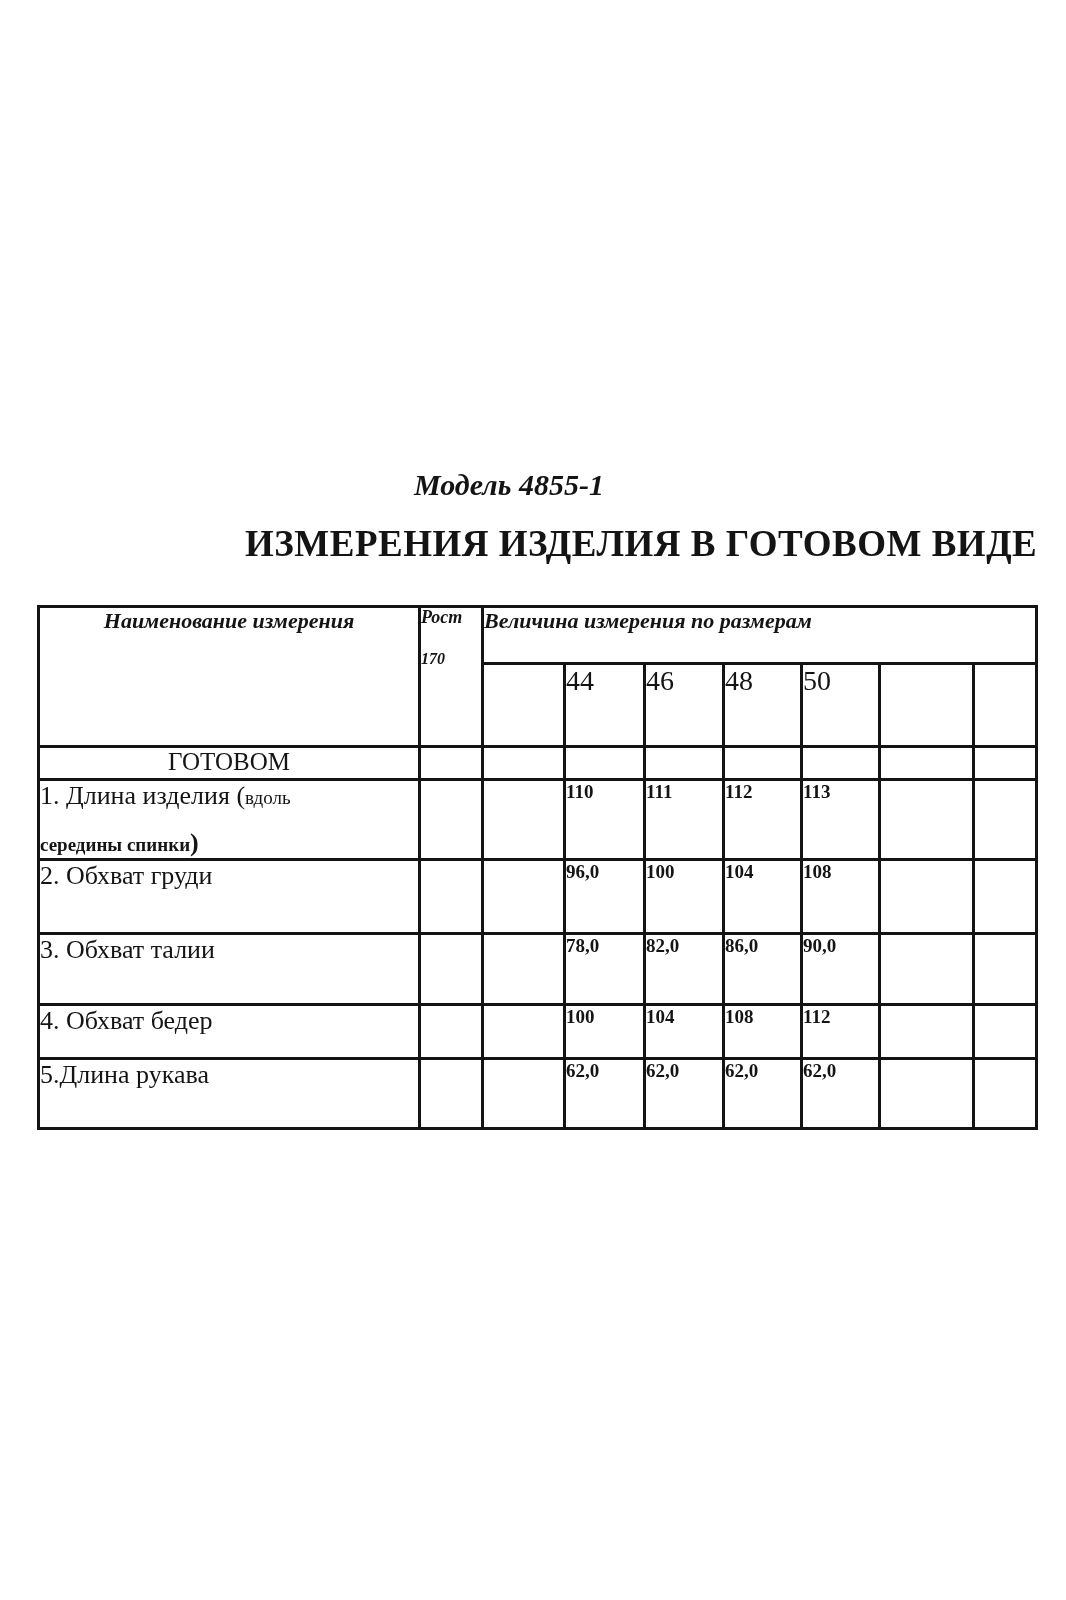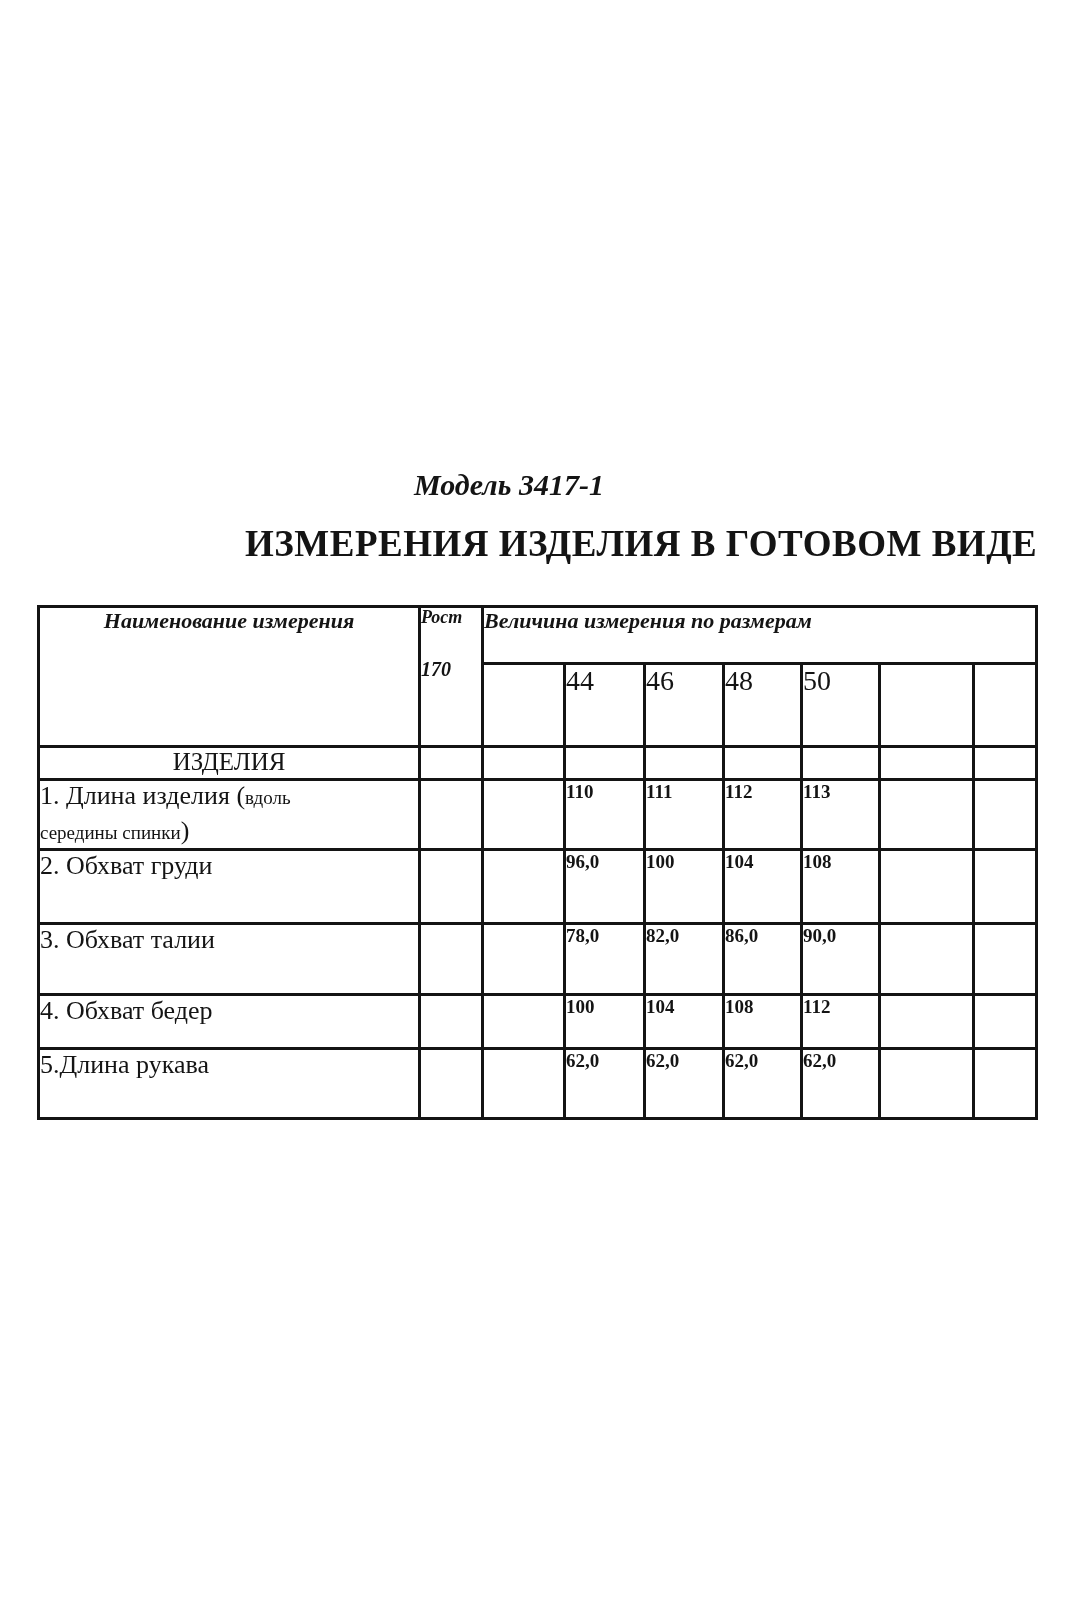--- a/index.html
+++ b/index.html
@@ -48,22 +48,22 @@
     font-size: 22px;
   }
   td.c-rost {
     padding: 14px 0 0 7px;
     font-weight: bold;
     font-style: italic;
     font-size: 18px;
     line-height: 1.1;
   }
   td.c-rost .rost-val {
-    margin-top: 30px;
-    font-size: 20px;
+    margin-top: 22px;
+    font-size: 16px;
   }
   td.c-sizes {
     vertical-align: middle;
     padding: 4px 0 0 28px;
     font-weight: bold;
     font-style: italic;
     font-size: 22px;
     margin-top: 33px;
   }
   td.sz {
@@ -76,31 +76,31 @@
     padding: 1px 0 0 90px;
     font-size: 25px;
     line-height: 1.1;
   }
   td.lbl {
     padding: 3px 0 0 8px;
     font-size: 26px;
     line-height: 1.15;
   }
   td.lbl .small { font-size: 19px; }
-  td.lbl .line2 { margin-top: 5px; }
+  td.lbl .line2 { margin-top: 17px; font-weight: bold; }
   td.val {
     padding: 5px 0 0 10px;
     font-size: 19px;
     font-weight: bold;
   }
 </style>
 </head>
 <body>
 
-<div class="doc-title">Модель 3417-1</div>
+<div class="doc-title">Модель 4855-1</div>
 <div class="doc-subtitle">ИЗМЕРЕНИЯ ИЗДЕЛИЯ В ГОТОВОМ ВИДЕ</div>
 
 <table class="meas">
   <colgroup>
     <col style="width:381px">
       <col style="width:63px">
       <col style="width:82px">
     <col style="width:80px">
       <col style="width:79px">
       <col style="width:78px">
@@ -123,21 +123,21 @@
     <td class="sz"></td>
     <td class="sz">44</td>
     <td class="sz">46</td>
     <td class="sz">48</td>
     <td class="sz">50</td>
     <td class="sz"></td>
     <td class="sz"></td>
   </tr>
 
   <tr style="height:33px">
-    <td class="section-cell">ИЗДЕЛИЯ</td>
+    <td class="section-cell">ГОТОВОМ</td>
     <td></td>
     <td></td>
     <td></td>
     <td></td>
     <td></td>
     <td></td>
     <td></td>
     <td></td>
   </tr>
 

